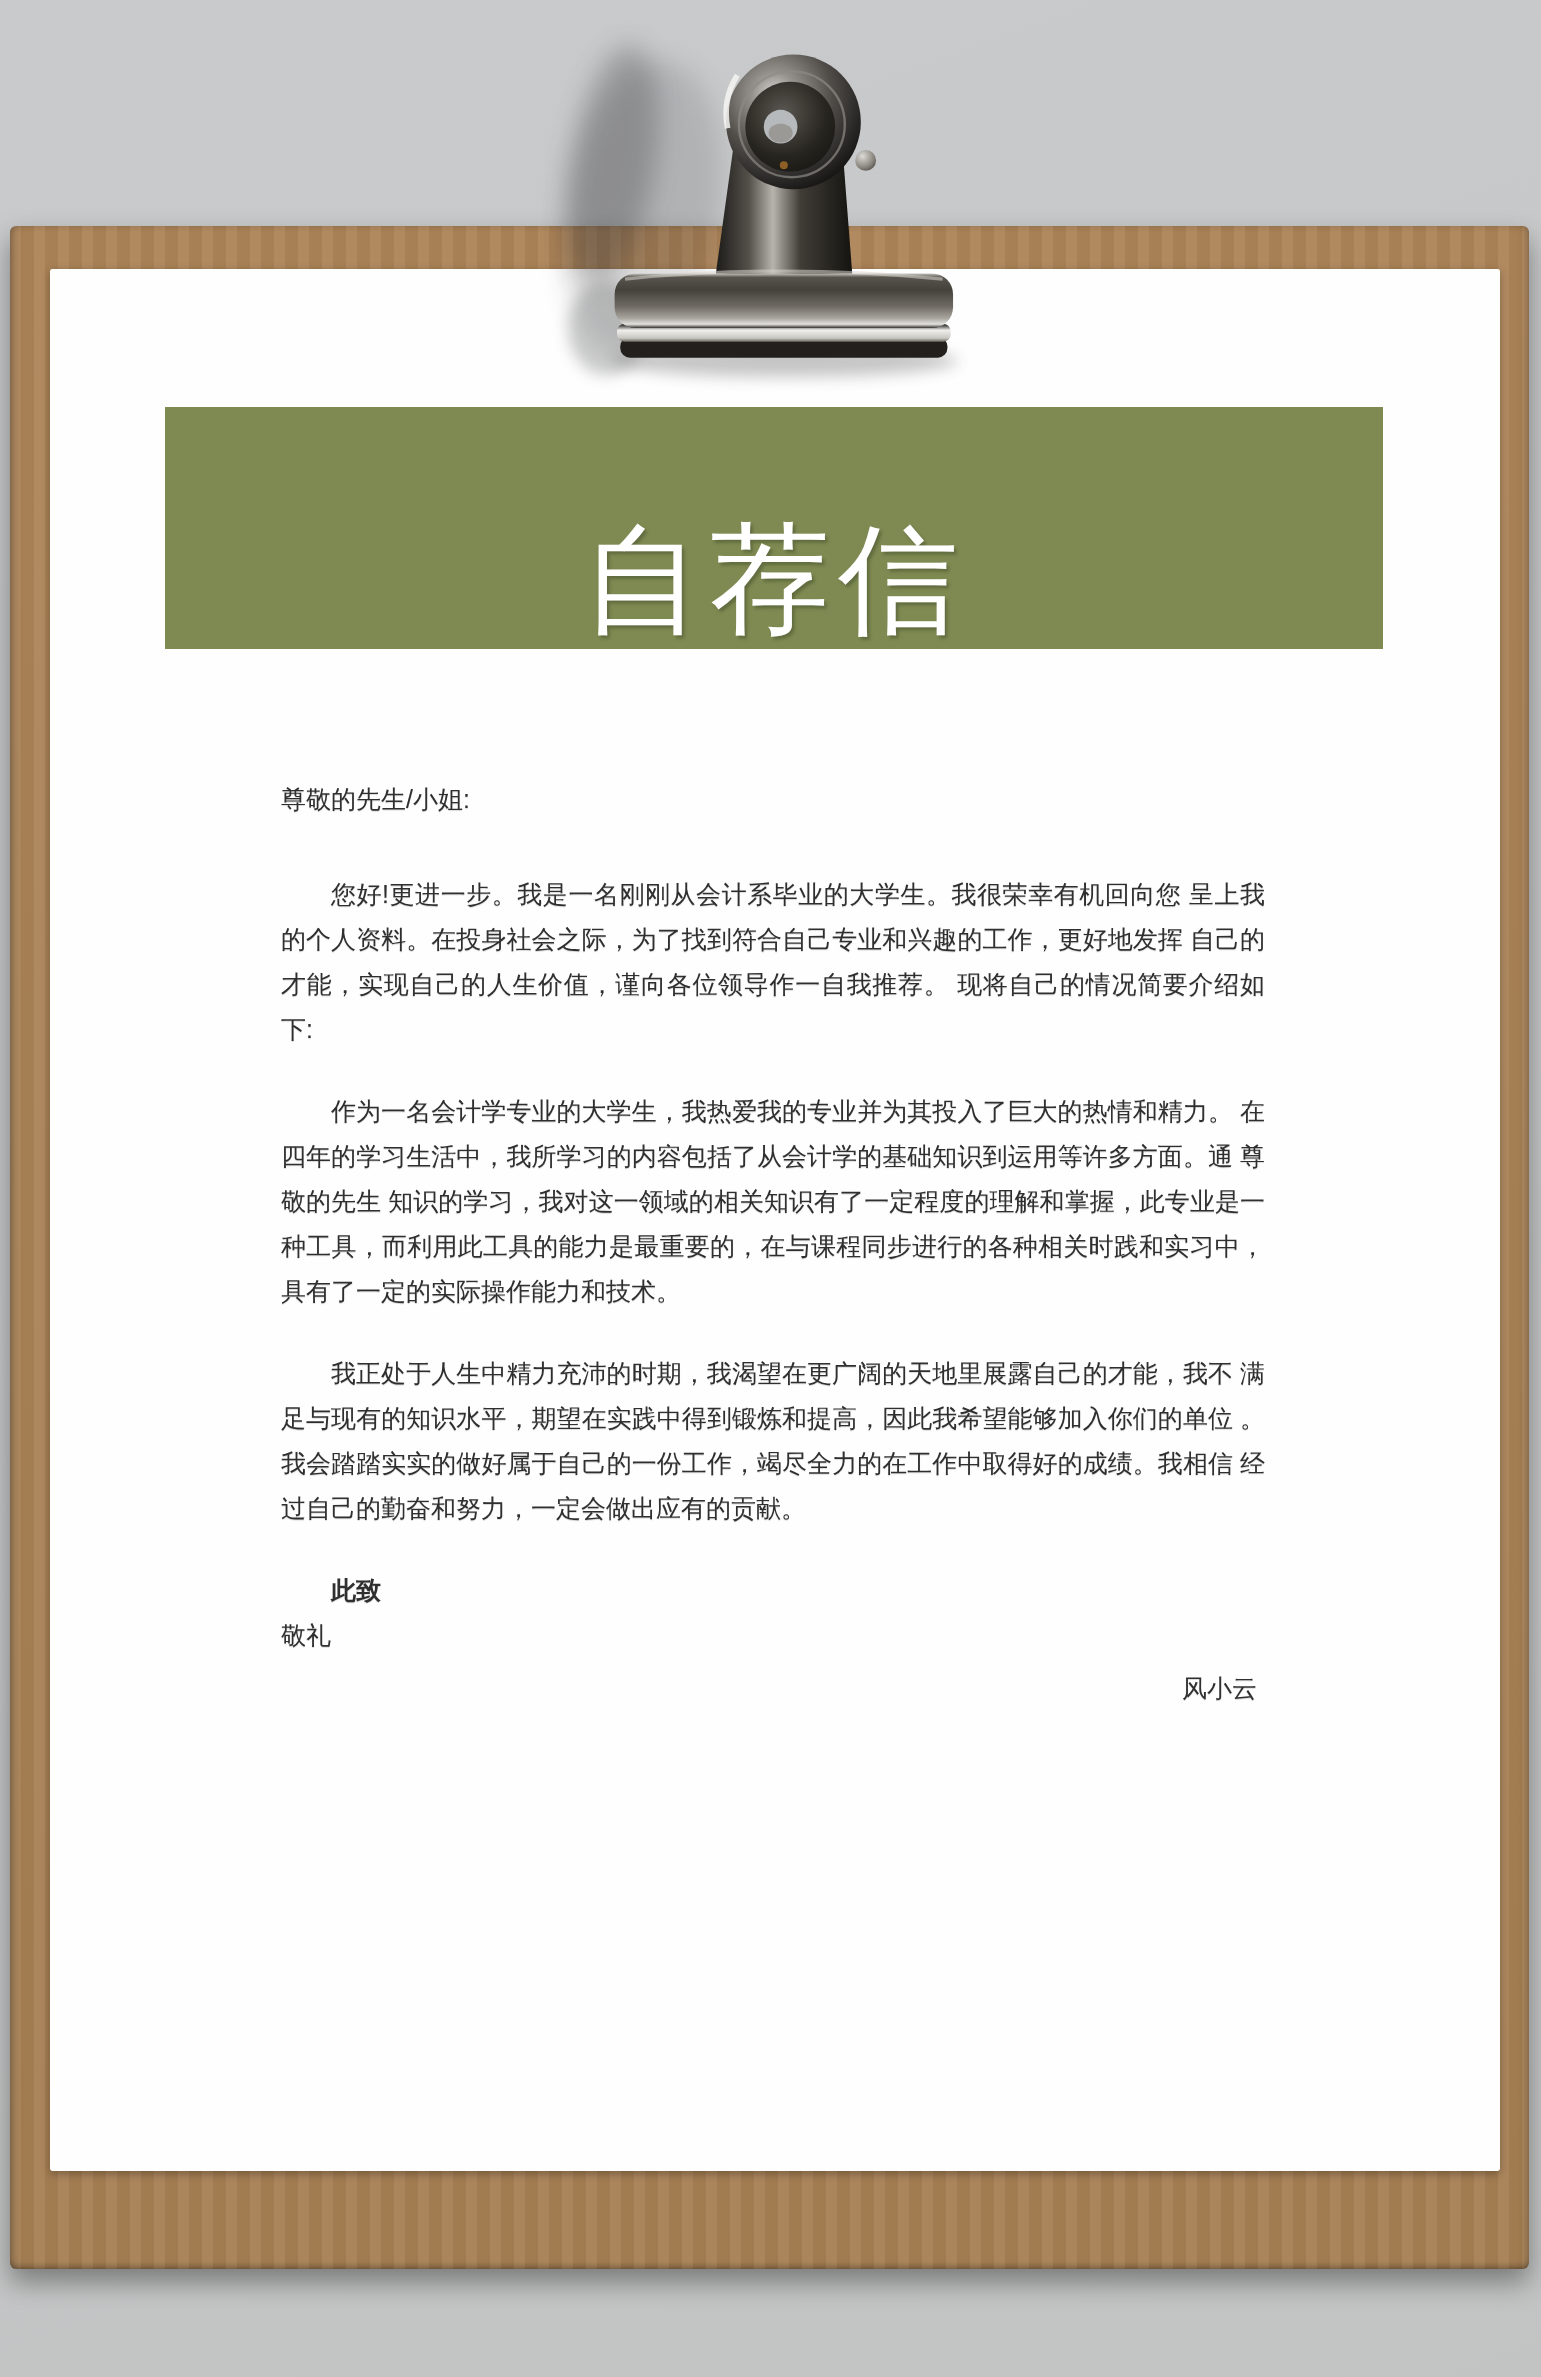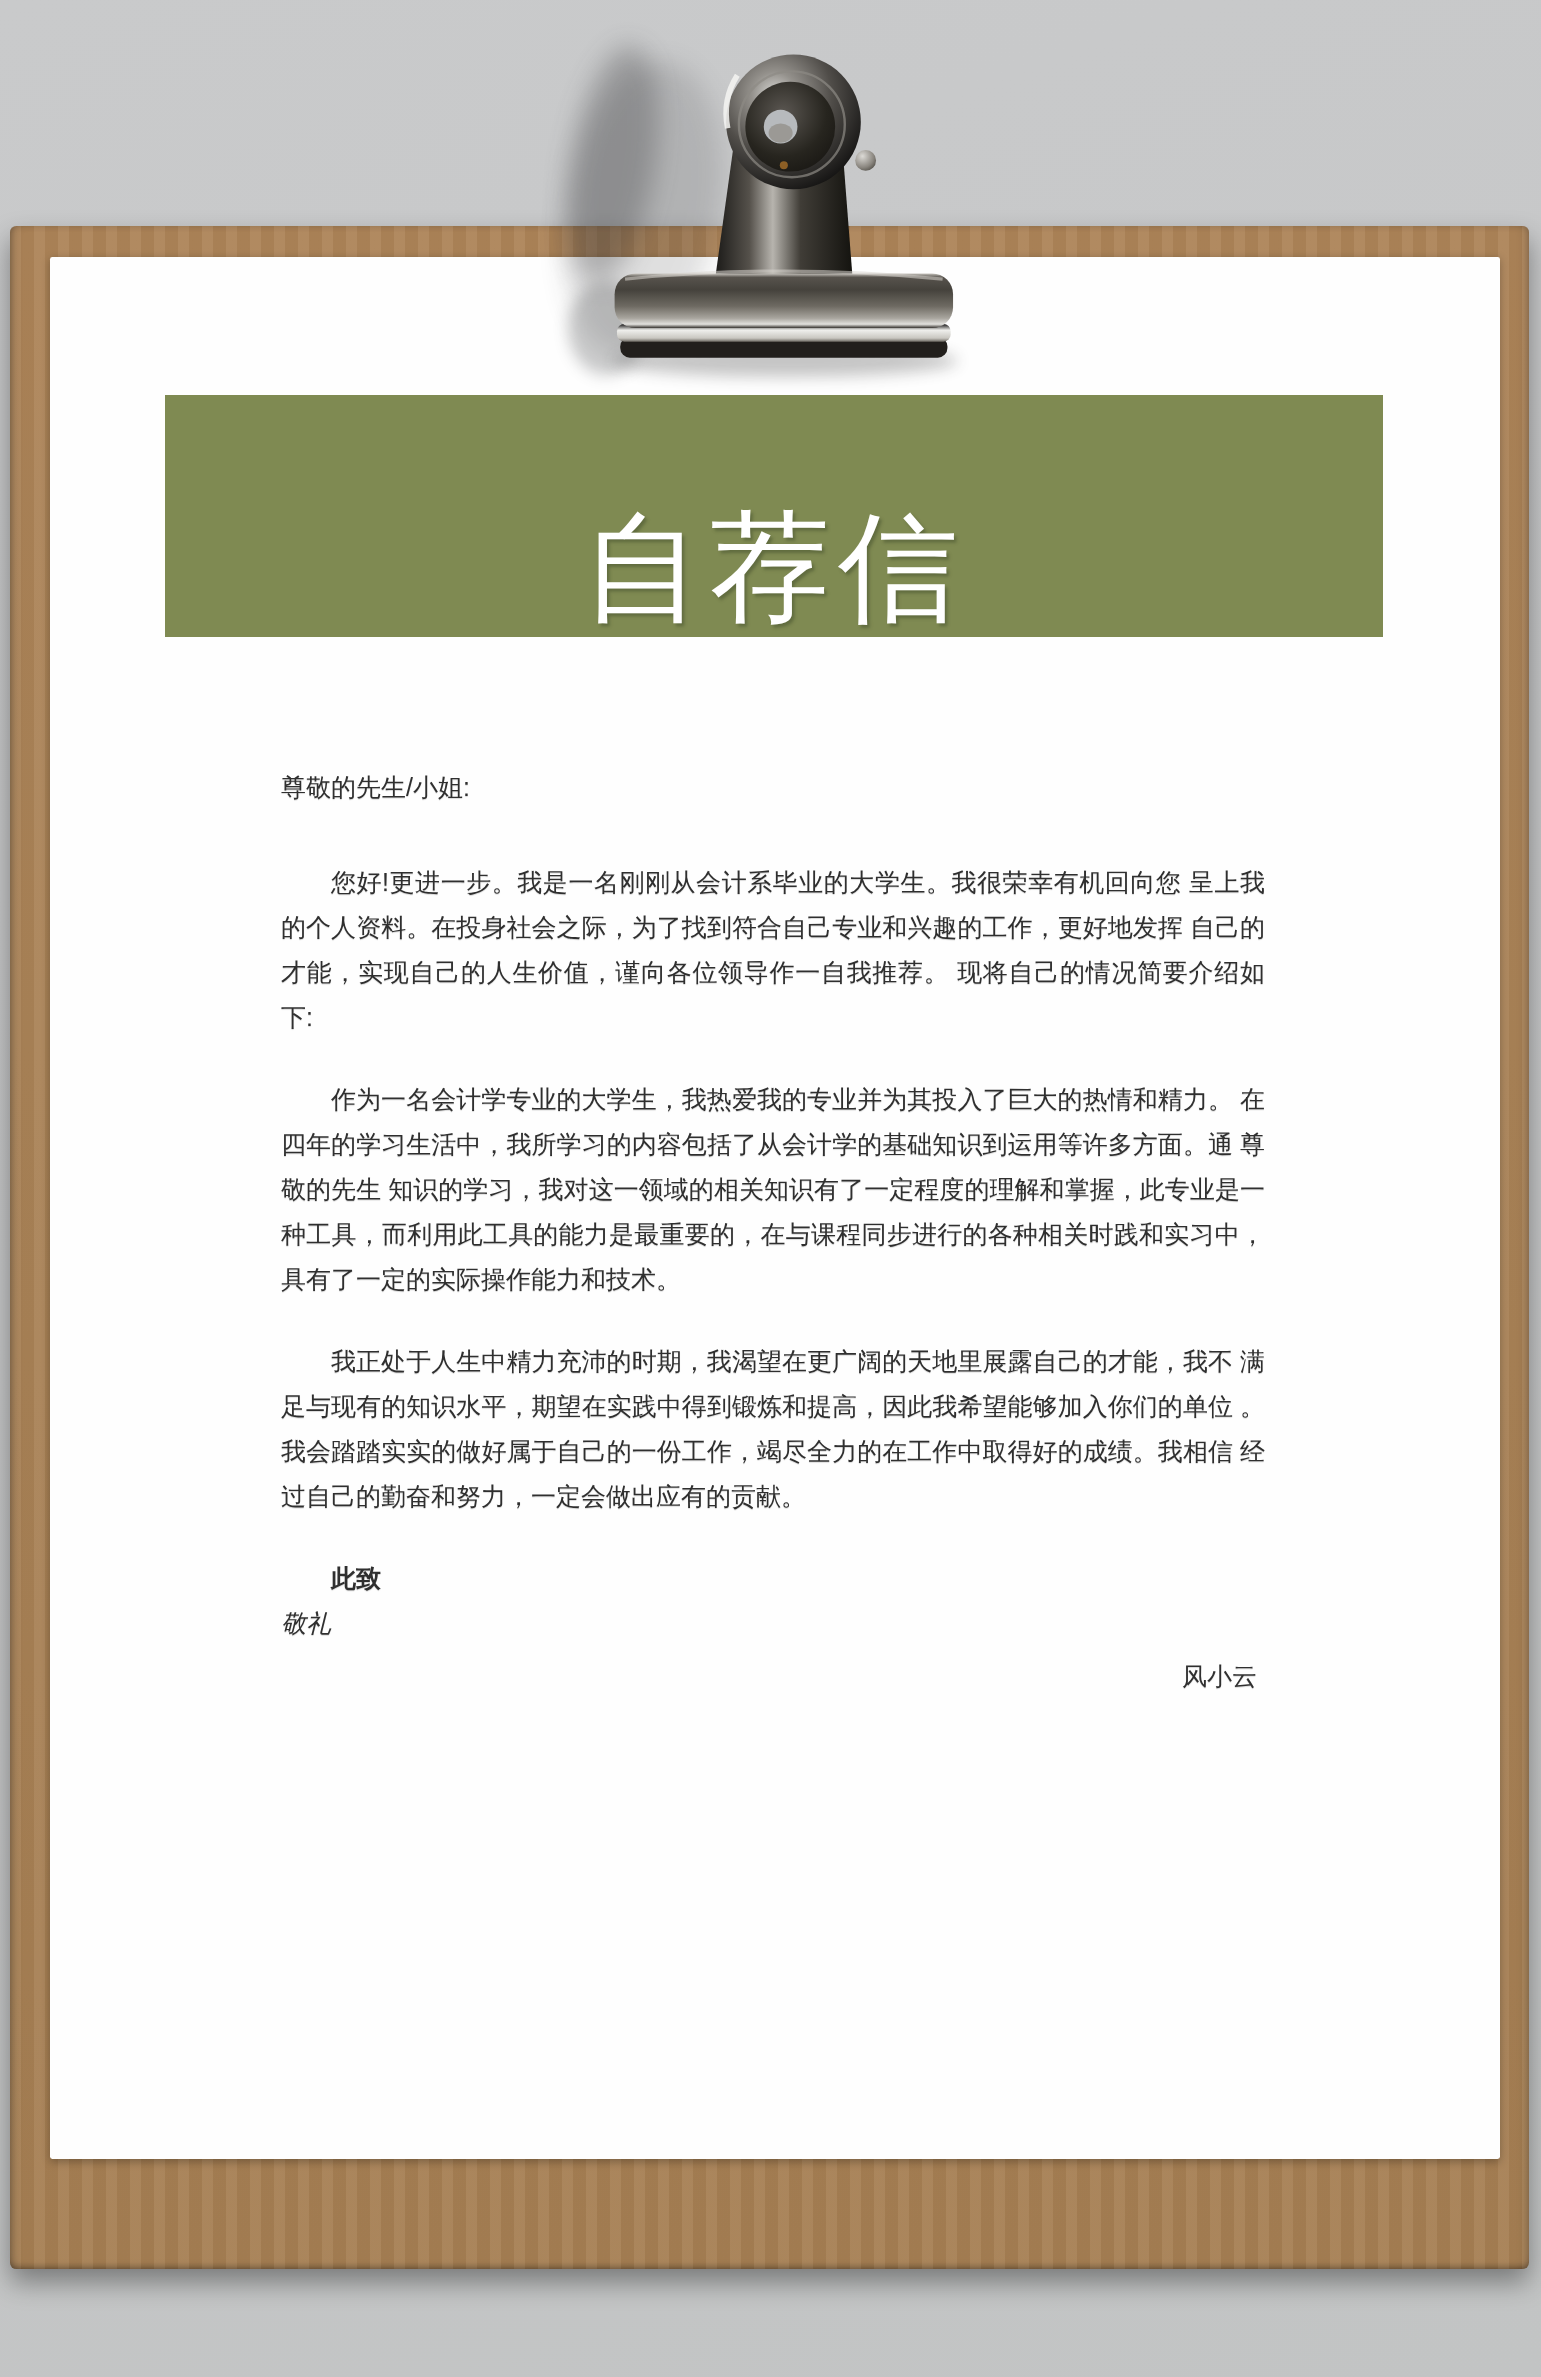--- a/index.html
+++ b/index.html
@@ -18,21 +18,21 @@
                inset -6.4px 0 11.2px -6.4px rgba(0,0,0,.35), inset 0 -4.8px 8px -4.8px rgba(0,0,0,.45);
   }
   
   .clipboard::after{
     content:"";position:absolute;inset:0;border-radius:6.4px;
     background:repeating-linear-gradient(90deg,rgba(255,255,255,.05) 0 11.2px,rgba(0,0,0,.03) 11.2px 24px);
     pointer-events:none;
   }
   
   .paper{
-    position:absolute;left:50px;top:257px;width:1450px;height:1902px;
+    position:absolute;left:50px;top:269px;width:1450px;height:1902px;
     background:#fefefe;border-radius:2.4px;
     box-shadow:0 2.4px 8px rgba(0,0,0,.28);
   }
   
   .banner{
     position:absolute;left:115px;top:138px;width:1218px;height:242px;
     background:#7f8a52;
     display:flex;align-items:flex-end;justify-content:center;
     padding-bottom:9.6px;box-sizing:border-box;
   }
@@ -43,21 +43,21 @@
   
   .letter-body{
     position:absolute;left:231px;top:508px;width:984px;
     font-size:25px;line-height:45px;color:#2f2f2f;
     text-shadow:0 0.8px 0.8px rgba(0,0,0,.15);
   }
   .letter-body p{margin:0 0 37px 0;text-align:justify;}
   .salutation{margin:0 0 50px 0 !important;text-align:left !important;}
   .para{text-indent:2em;}
   .cizhi{margin-bottom:0 !important;text-indent:2em;text-align:center;font-weight:bold;}
-  .jingli{margin-bottom:0 !important;text-align:right;font-style:italic;}
+  .jingli{margin-bottom:0 !important;text-align:right;}
   .signature{margin:8px !important;text-align:right !important;}
   
   .clip-svg{position:absolute;left:530px;top:8px;width:482px;height:401px;}
 </style>
 </head>
 <body>
 
 <div class="stage">
 
   <div class="clipboard"></div>

